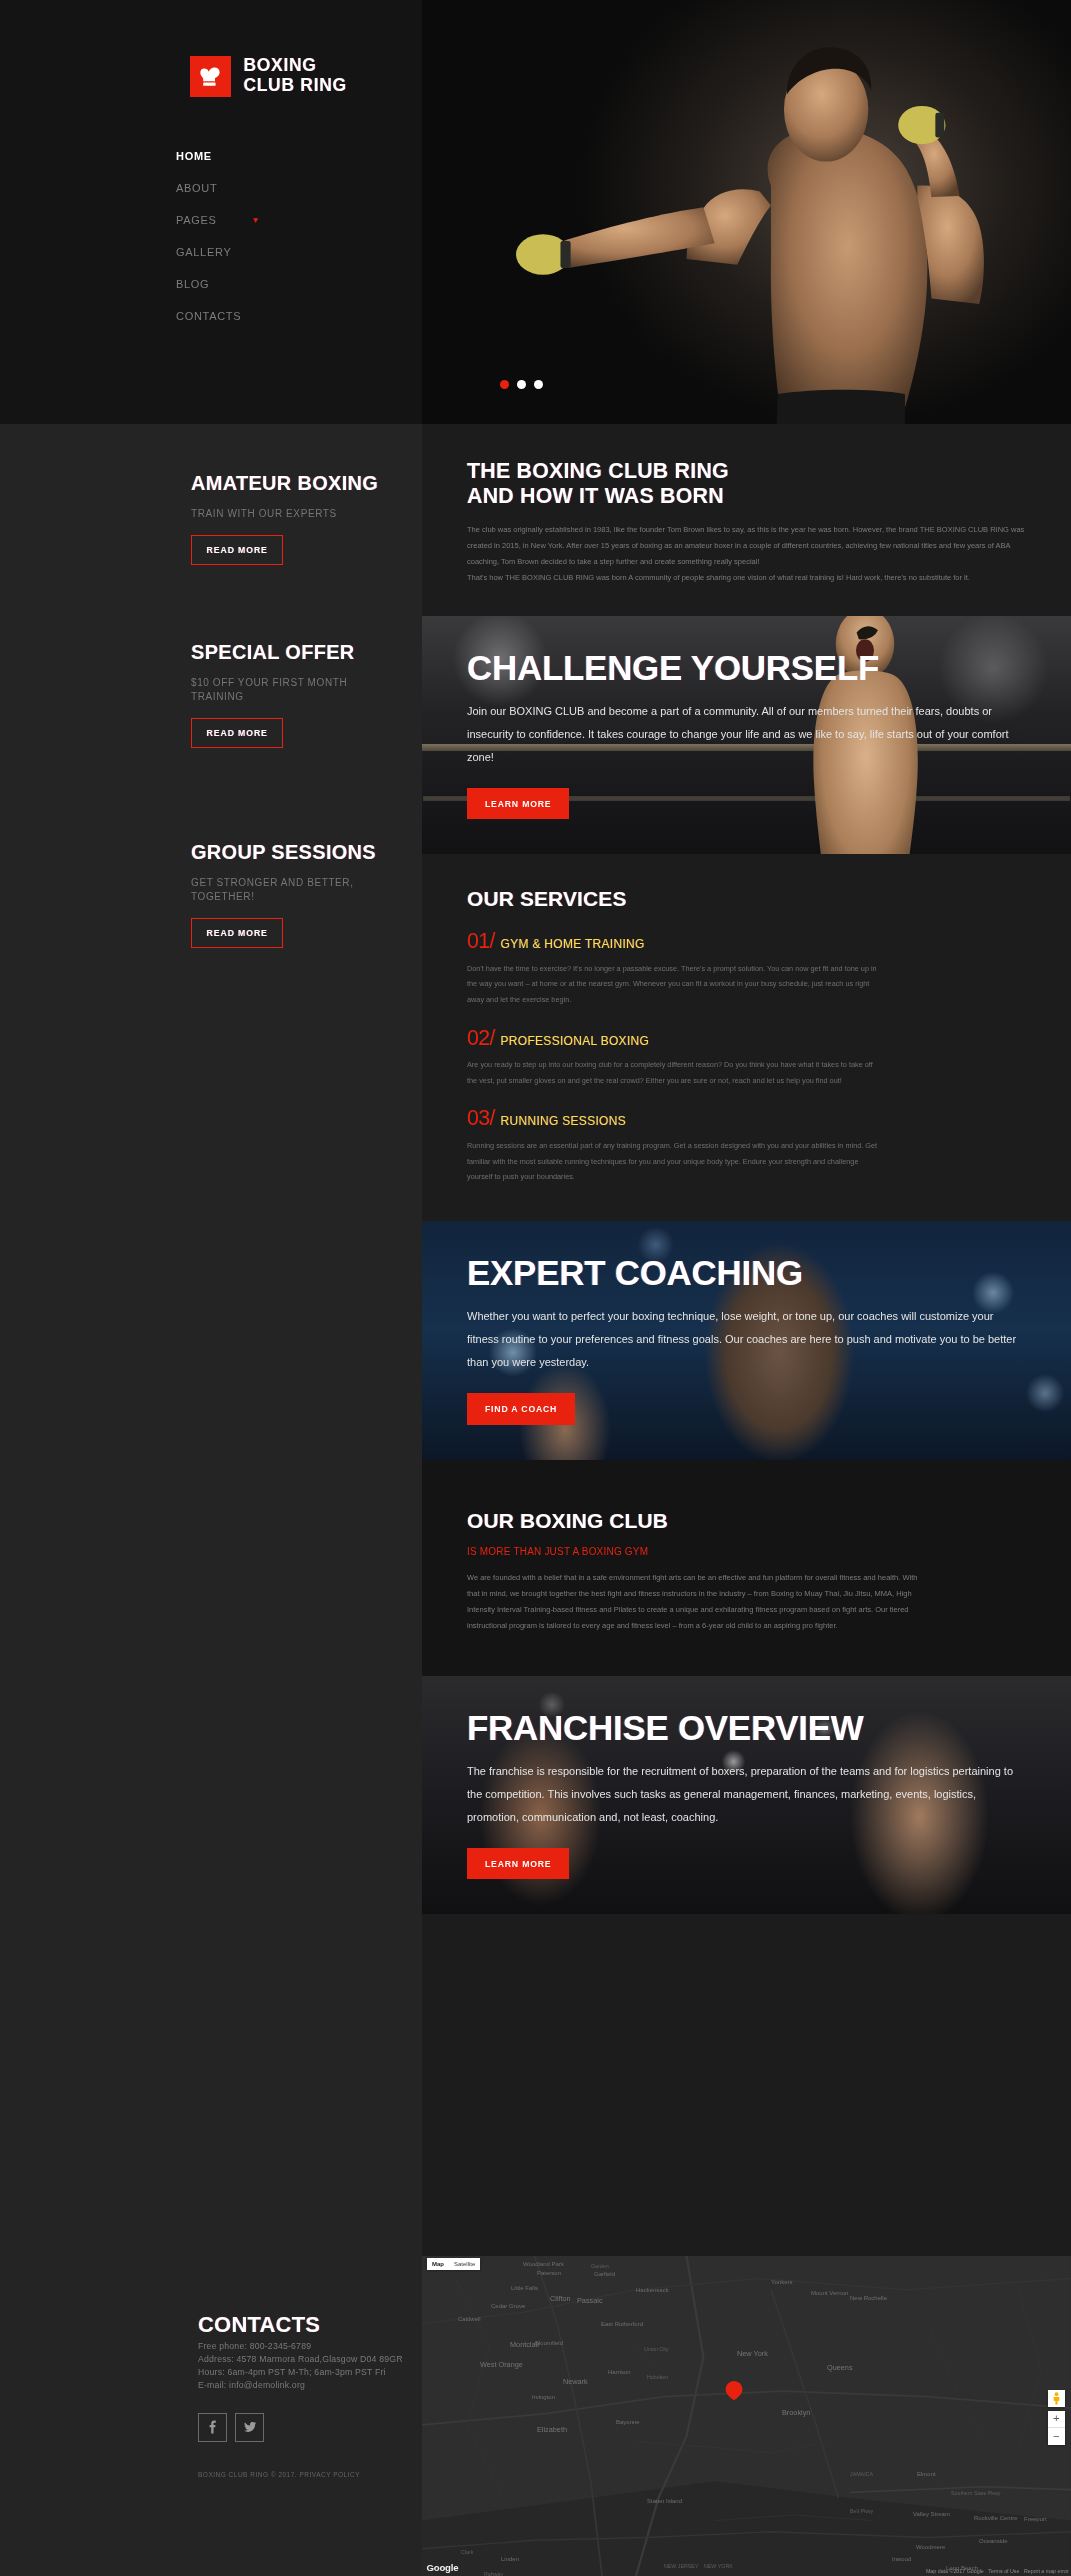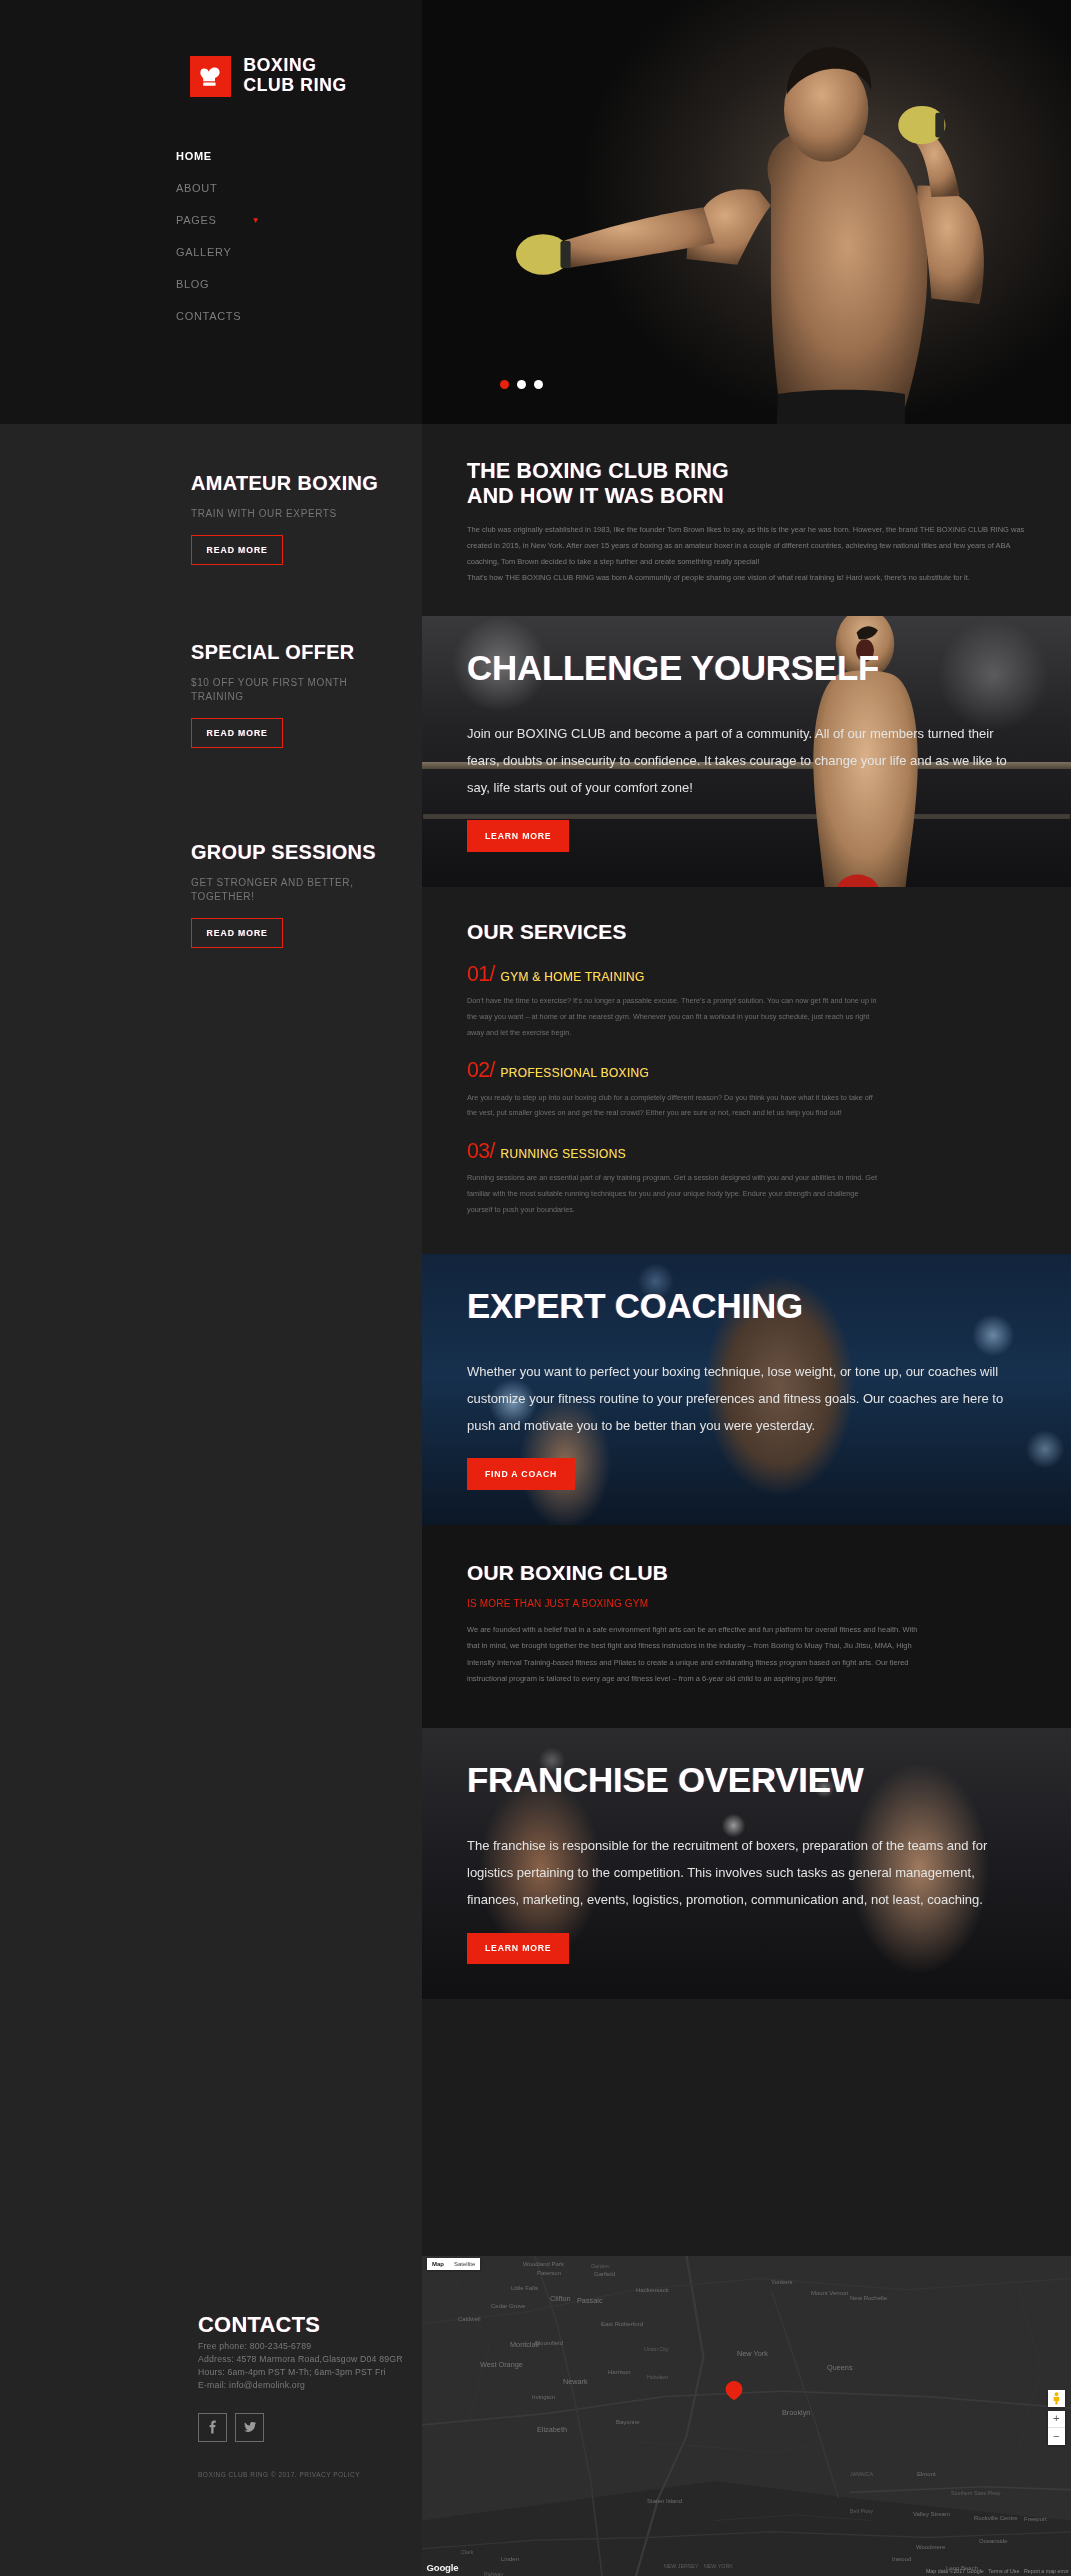--- a/index.html
+++ b/index.html
@@ -164,23 +164,23 @@
   .banner-title {
     color: #ffffff;
     font-size: 35px;
     font-weight: bold;
     letter-spacing: -0.3px;
     line-height: 1;
     white-space: nowrap;
     text-shadow: 0.8px 0 0 rgba(255,70,70,.45), -0.8px 0 0 rgba(90,180,255,.4);
   }
   .banner-text {
-    margin-top: 35px;
+    margin-top: 15px;
     color: #e4e4e4;
-    font-size: 13px;
+    font-size: 11px;
     line-height: 2.1;
     max-width: 569px;
   }
   .btn-solid {
     display: inline-block;
     margin-top: 19px;
     background: #e8220f;
     color: #ffffff;
     border: none;
     font-size: 8.7px;
@@ -260,21 +260,21 @@
     border-radius: 50% 50% 44% 44%;
   }
   .head-c2 {
     position: absolute; z-index: 2; left: 84px; top: 124px;
     width: 118px; height: 169px;
     background: radial-gradient(ellipse 62px 90px at 50% 50%, #8a6a52 0%, rgba(60,45,35,0) 74%);
     border-radius: 50%;
   }
 
   
-  .club { background: #141414; padding: 36px 45px 41px 45px; }
+  .club { background: #141414; padding: 49px 45px 41px 45px; }
   .club-sub {
     margin-top: 13.5px;
     color: #e8220f;
     font-size: 10px;
     letter-spacing: 0.2px;
   }
 
   
   .bg-franchise {
     position: absolute; inset: 0; z-index: 1;

